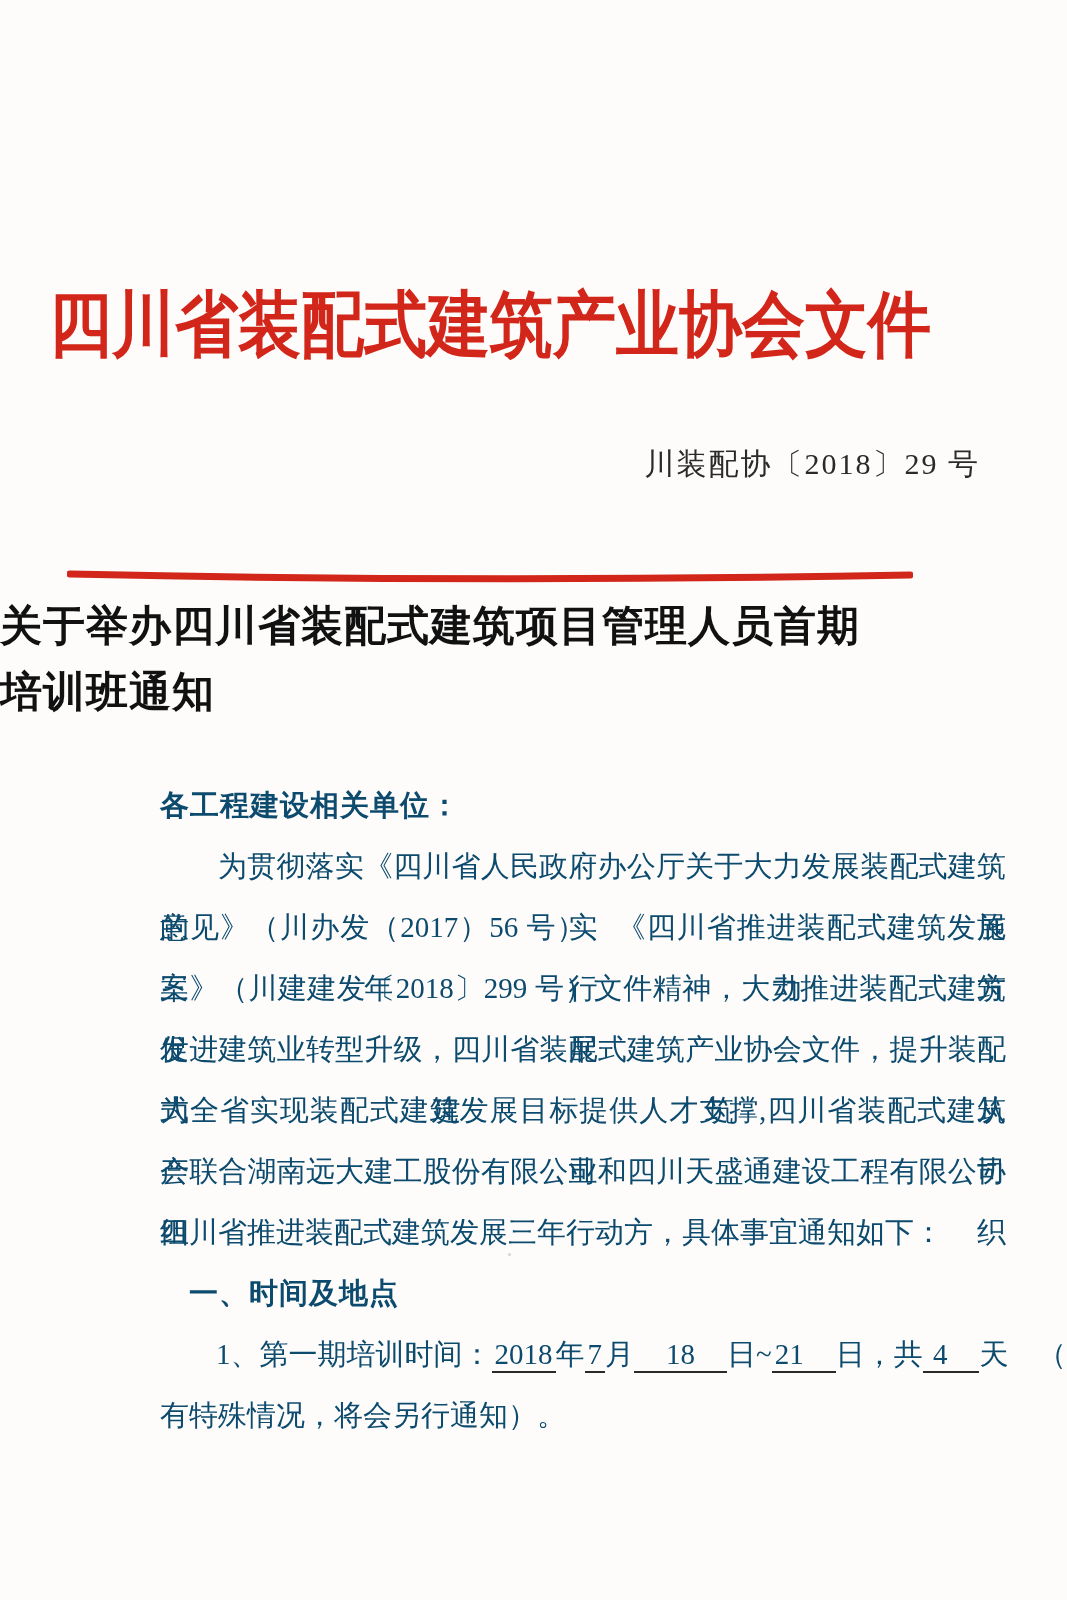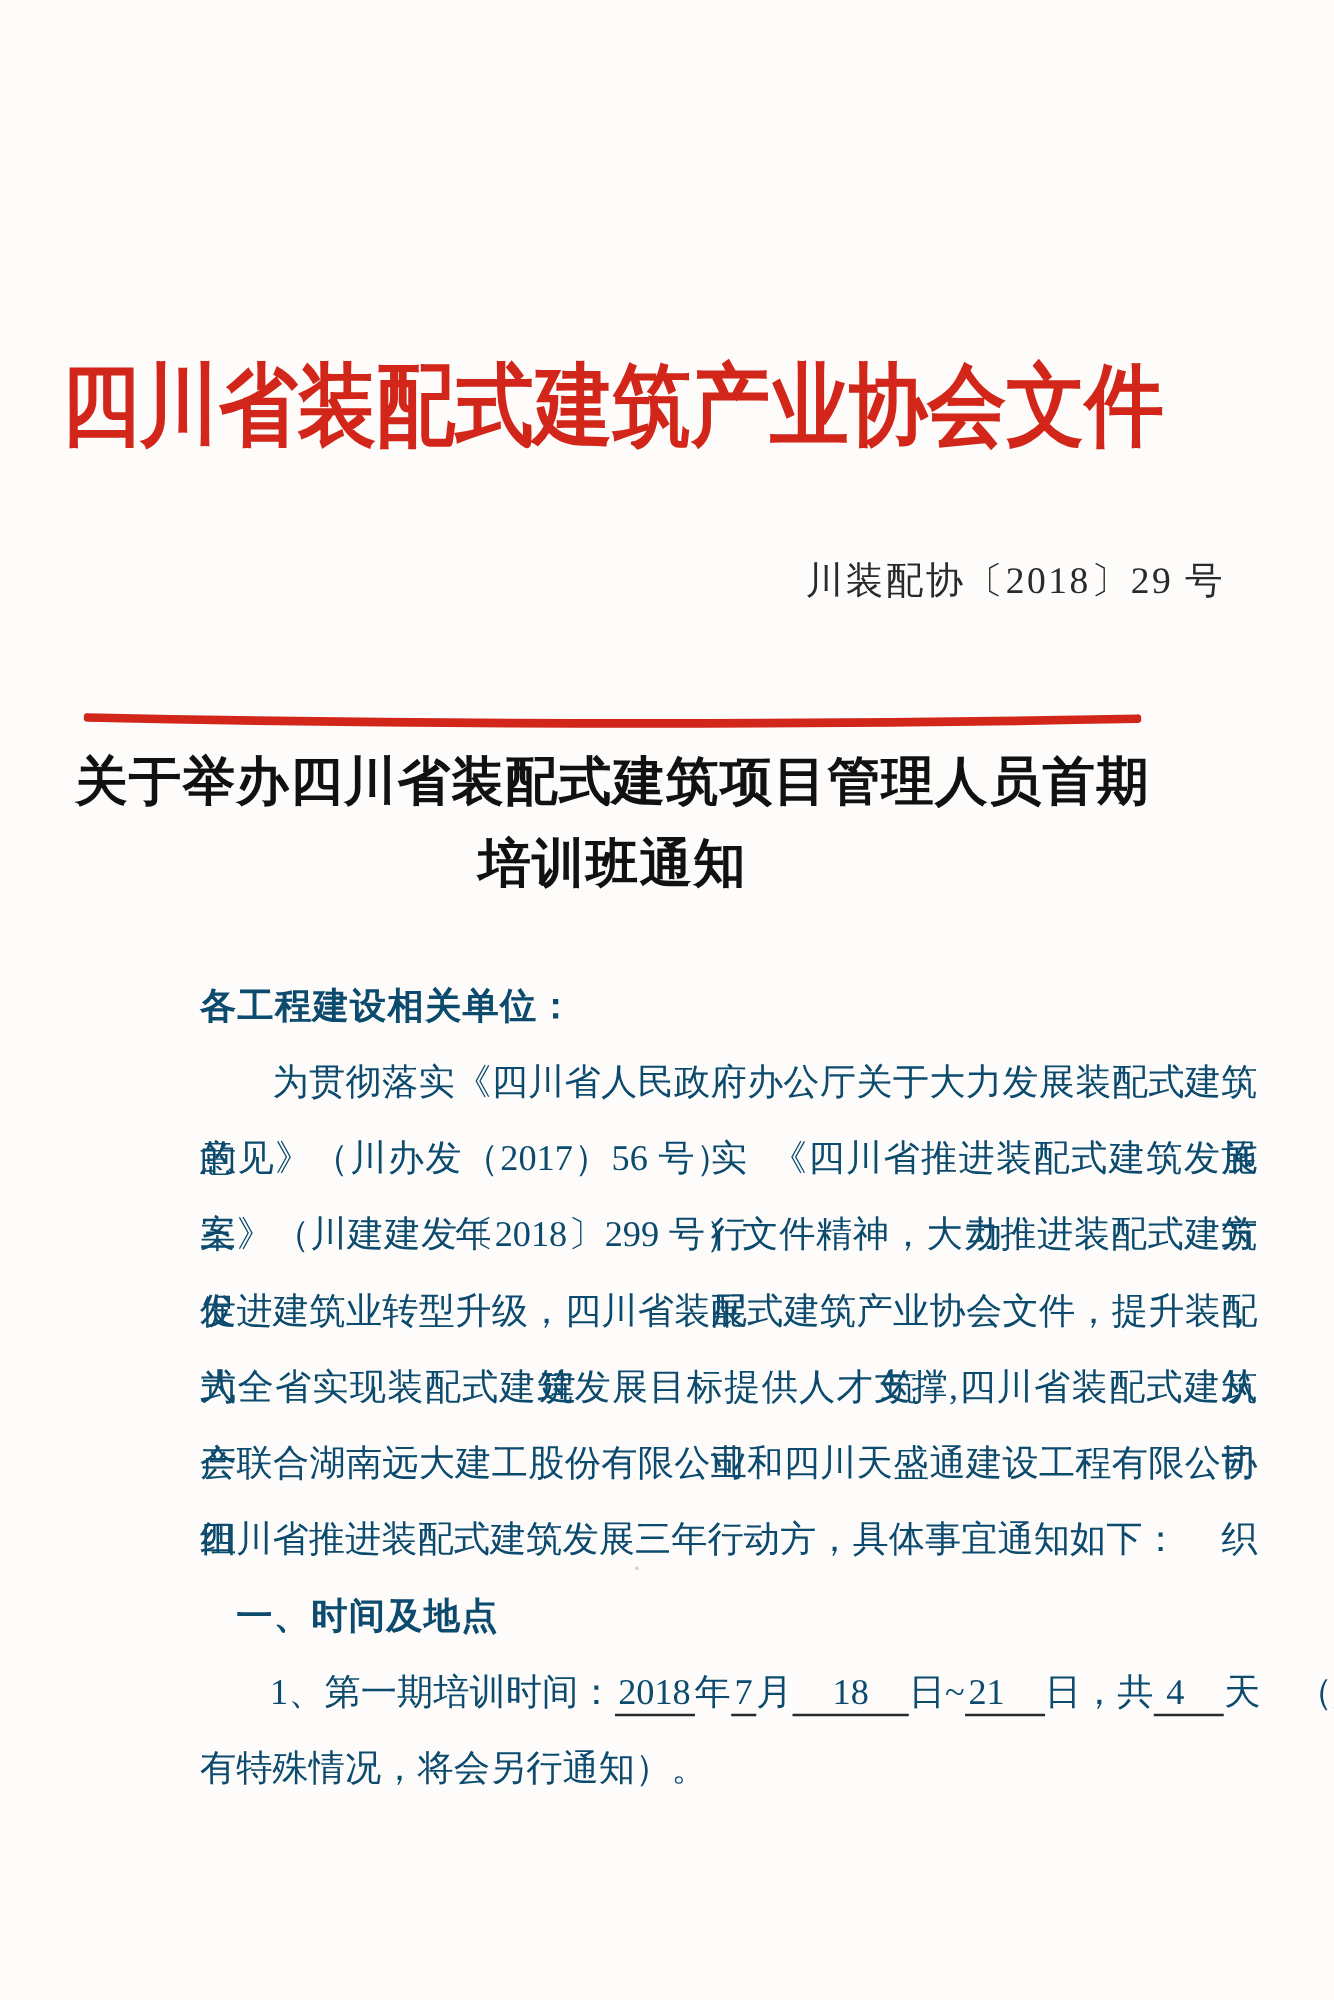--- a/index.html
+++ b/index.html
@@ -36,21 +36,20 @@
   }
 
   .red-rule-wrap {
     margin-top: 84px;
     text-align: center;
     line-height: 0;
   }
 
   .notice-title {
     margin-top: 8px;
-    text-align: center;
     font-size: 42px;
     font-weight: bold;
     line-height: 66px;
     color: #111;
     letter-spacing: 1px;
   }
 
   .doc-body {
     width: 846px;
     margin-left: 160px;

